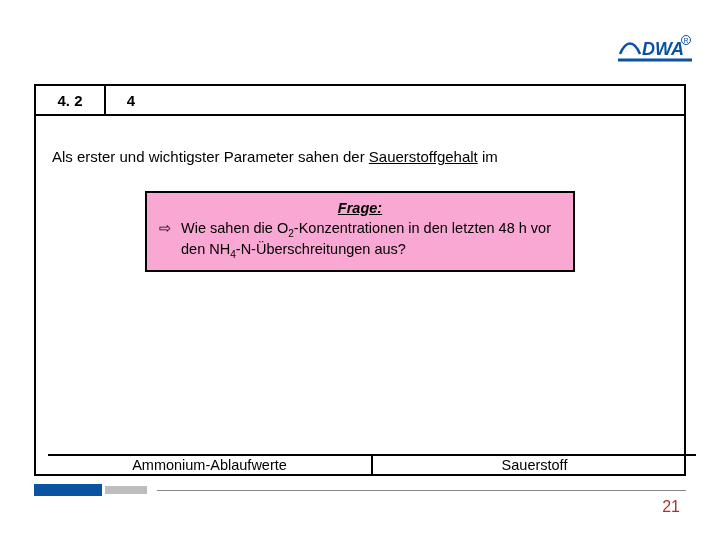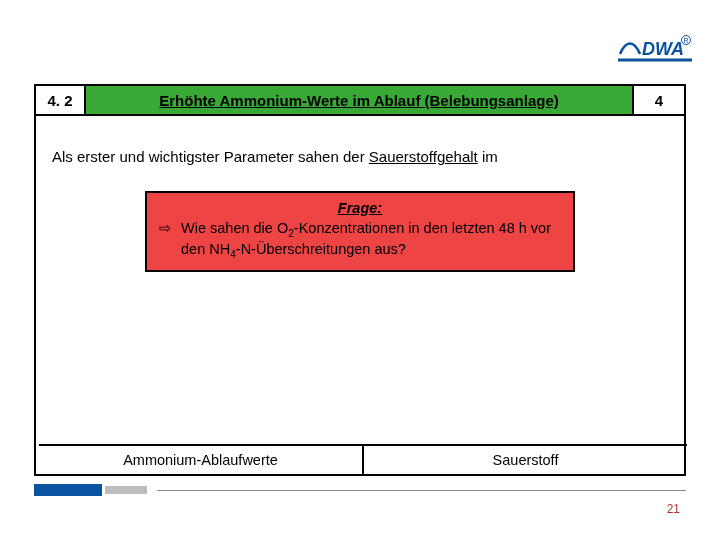--- a/index.html
+++ b/index.html
@@ -27,21 +27,21 @@
     height: 392px;
     border: 2px solid #000;
   }
   .header-row {
     display: flex;
     width: 100%;
     height: 30px;
     border-bottom: 2px solid #000;
   }
   .header-num {
-    width: 50px;
+    width: 70px;
     border-right: 2px solid #000;
     display: flex;
     align-items: center;
     justify-content: center;
     font-weight: bold;
     font-size: 15px;
     background: #fff;
   }
   .header-title {
     flex: 1;
@@ -67,39 +67,39 @@
   .body-text {
     padding: 24px 16px 0 16px;
     font-size: 15px;
     line-height: 2.2;
   }
   .underline { text-decoration: underline; }
   .question-box {
     margin: 18px auto 0 auto;
     width: 430px;
     border: 2px solid #000;
-    background: #ef4444;
+    background: #f9a8d4;
     padding: 6px 12px 8px 12px;
     font-size: 14.5px;
     line-height: 1.35;
   }
   .question-heading {
     font-style: italic;
     font-weight: bold;
     text-decoration: underline;
     text-align: center;
   }
   .question-row { display: flex; }
   .question-arrow { width: 22px; flex-shrink: 0; }
   .footer-row {
     position: absolute;
-    left: 3px;
+    left: 12px;
     bottom: 0;
     width: 100%;
-    height: 30px;
+    height: 20px;
     border-top: 2px solid #000;
     display: flex;
   }
   .footer-cell {
     flex: 1;
     display: flex;
     align-items: center;
     justify-content: center;
     font-size: 14.5px;
     border-right: 2px solid #000;
@@ -115,21 +115,21 @@
     display: flex;
     align-items: center;
   }
   .bar-blue { width: 68px; height: 12px; background: #0a53a1; }
   .bar-grey { width: 42px; height: 8px; background: #bdbdbd; margin-left: 3px; }
   .bar-line { flex: 1; height: 1px; background: #888; margin-left: 10px; }
   .slide-num {
     position: absolute;
     right: 40px;
     bottom: 24px;
-    font-size: 12px;
+    font-size: 16px;
     color: #b03030;
     margin-left: 16px;
   }
 </style>
 </head>
 <body>
 
 <div class="logo">
   <svg viewBox="0 0 74 30">
     <rect x="0" y="0" width="74" height="30" fill="#fff"></rect>
@@ -138,21 +138,20 @@
     <text x="24" y="21" font-family="Arial" font-size="18" font-weight="bold" font-style="italic" fill="#0a53a1">DWA</text>
     <circle cx="68" cy="6" r="4.5" fill="none" stroke="#0a53a1" stroke-width="1"></circle>
     <text x="68" y="9" font-family="Arial" font-size="7" fill="#0a53a1" text-anchor="middle">R</text>
   </svg>
 </div>
 
 <div class="content-box">
 
   <div class="header-row">
     <div class="header-num">4. 2</div>
-    <div class="header-title">Erhöhte Ammonium-Werte im Ablauf (Belebungsanlage)</div>
     <div class="header-page">4</div>
   </div>
 
   <div class="body-text">
     <div>
       <span>Als erster und wichtigster Parameter sahen der </span><span class="underline">Sauerstoffgehalt</span><span>  im</span>
     </div>
   </div>
 
   <div class="question-box">

